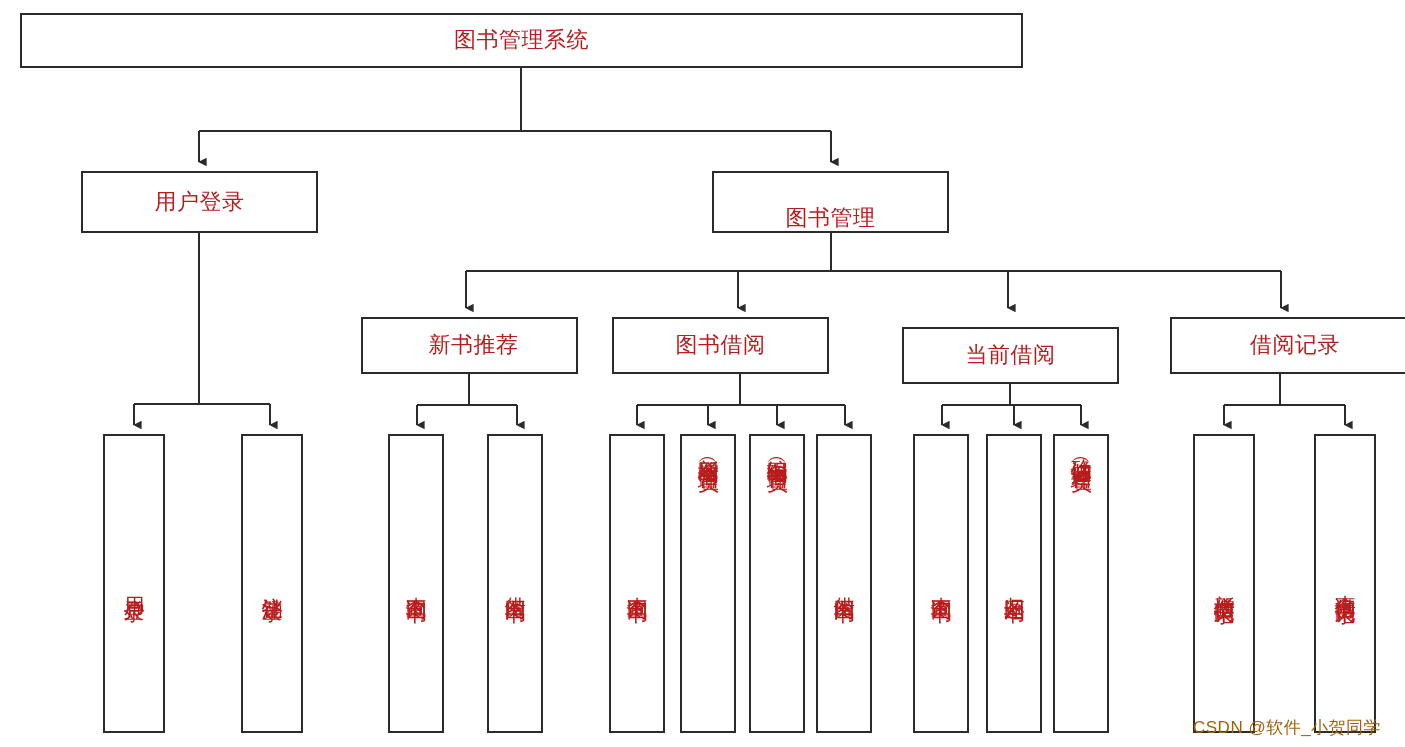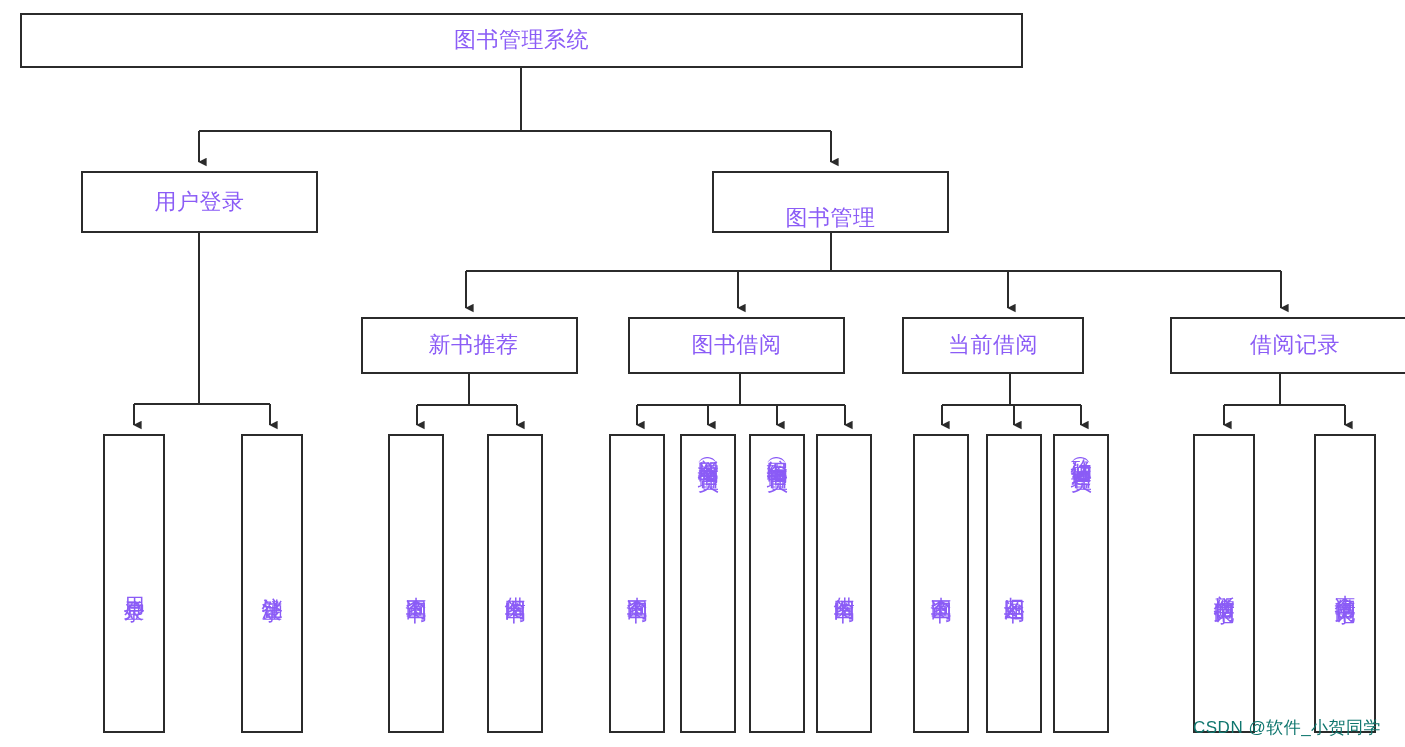--- a/index.html
+++ b/index.html
@@ -28,21 +28,21 @@
     pointer-events: none;
   }
   .node {
     position: absolute;
     box-sizing: border-box;
     background: #ffffff;
     border: 2.5px solid #2b2b2b;
     display: flex;
     align-items: center;
     justify-content: center;
-    color: #8b5cf6;
+    color: #b91c1c;
     font-family: Liberation Serif, serif;
   }
   .node .label {
     display: block;
     text-align: center;
     letter-spacing: 0.5px;
   }
   .node.horizontal .label {
     writing-mode: horizontal-tb;
     font-size: 22px;
@@ -61,21 +61,21 @@
     letter-spacing: 2px;
     white-space: nowrap;
   }
   .node.vertical.center-text {
     align-items: center;
     padding-top: 0;
   }
   .watermark {
     position: absolute;
     font-size: 17px;
-    color: #0f766e;
+    color: #a16207;
     letter-spacing: 0.5px;
     white-space: nowrap;
     user-select: none;
   }
 </style>
 </head>
 <body>
 
 <div id="diagram-root">
 
@@ -139,24 +139,24 @@
   <div class="node horizontal" style="left:81px; top:171px; width:237px; height:62px;">
     <span class="label">用户登录</span>
   </div>
   <div class="node horizontal" style="left:712px; top:171px; width:237px; height:62px;align-items:flex-end;">
     <span class="label">图书管理</span>
   </div>
 
   <div class="node horizontal" style="left:361px; top:317px; width:217px; height:57px;padding-left:8px;">
     <span class="label">新书推荐</span>
   </div>
-  <div class="node horizontal" style="left:628px; top:317px; width:217px; height:57px;">
+  <div class="node horizontal" style="left:612px; top:317px; width:217px; height:57px;">
     <span class="label">图书借阅</span>
   </div>
-  <div class="node horizontal" style="left:902px; top:317px; width:182px; height:57px;">
+  <div class="node horizontal" style="left:902px; top:327px; width:217px; height:57px;">
     <span class="label">当前借阅</span>
   </div>
   <div class="node horizontal" style="left:1170px; top:317px; width:250px; height:57px;">
     <span class="label">借阅记录</span>
   </div>
 
   <div class="node vertical center-text" style="left:103px; top:434px; width:62px; height:299px;">
     <span class="label">用户登录</span>
   </div>
   <div class="node vertical center-text" style="left:241px; top:434px; width:62px; height:299px;">

